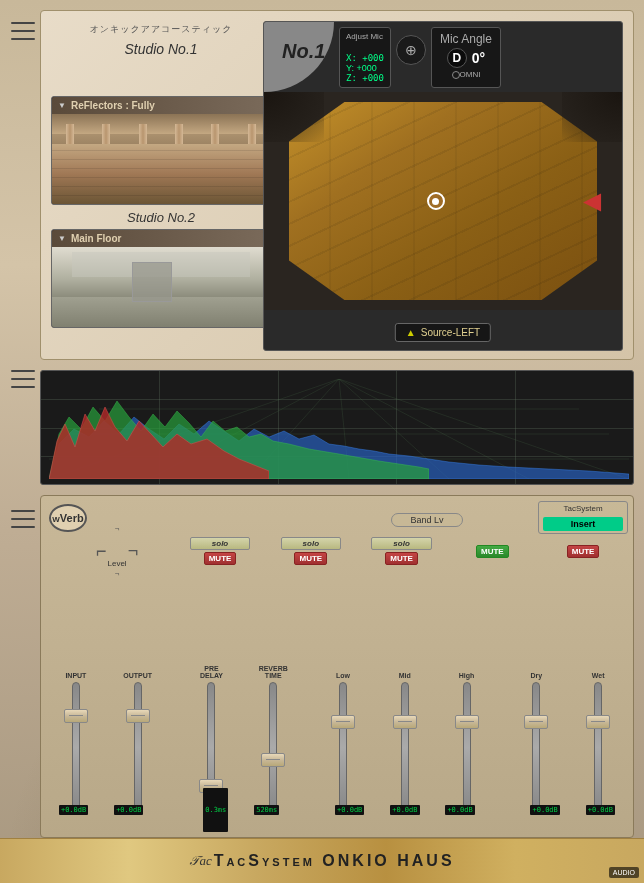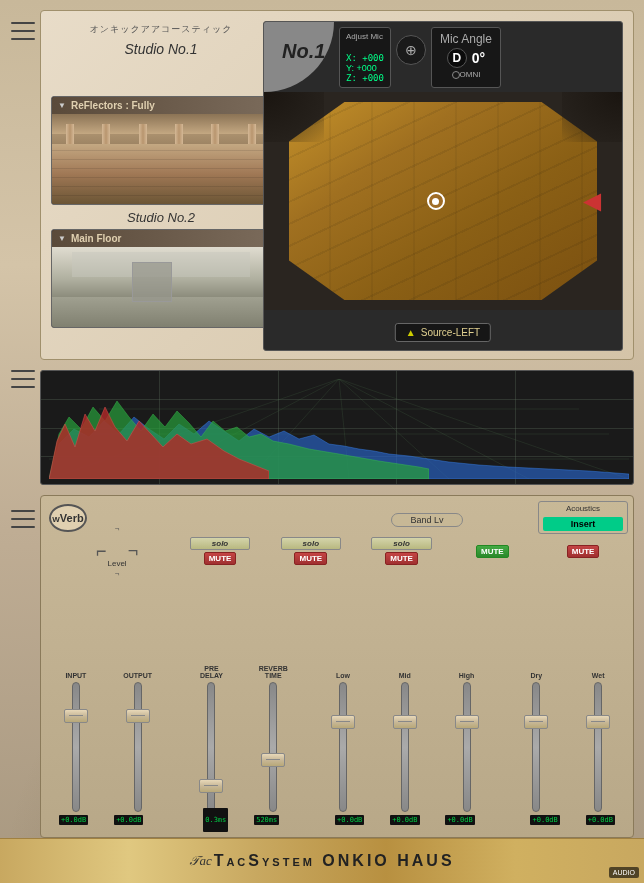--- a/index.html
+++ b/index.html
@@ -794,21 +794,21 @@
     </div>
 
     <div class="band-lv-area">
       <div class="band-lv-box">
         <span style="font-size:9px;color:#333;padding:0 6px;">Band Lv</span>
       </div>
     </div>
 
     <div class="send-mode-area">
       <div class="send-mode-box">
-        <div class="send-mode-label">Acoustics</div>
+        <div class="send-mode-label">TacSystem</div>
         <button class="insert-btn">Insert</button>
       </div>
     </div>
 
     <div style="position:absolute;top:28px;left:55px;right:5px;display:flex;align-items:center;gap:1px;">
 
       <span class="level-brack">⌐</span>
       <div style="display:flex;flex-direction:column;align-items:center;gap:1px;">
         <span style="font-size:8px;color:#555;">¬</span>
         <span style="font-size:8px;color:#333;margin-top:25px;">Level</span>
@@ -915,21 +915,21 @@
           <div class="fader-handle" style="top:25%;left:50%;transform:translateX(-50%);position:absolute;width:24px;height:14px;background:linear-gradient(180deg,#e8d8b8,#c8b898,#b8a878);border:1px solid #888;border-radius:2px;cursor:pointer;"></div>
         </div>
       </div>
 
     </div>
 
     <div style="position:absolute;bottom:5px;left:5px;right:5px;display:flex;justify-content:space-around;align-items:center;">
       <span class="fader-bottom-val" style="font-size:7px;color:#00cc44;background:#111;padding:1px 2px;border-radius:1px;font-family:monospace;">+0.0dB</span>
       <span class="fader-bottom-val" style="font-size:7px;color:#00cc44;background:#111;padding:1px 2px;border-radius:1px;font-family:monospace;">+0.0dB</span>
       <span style="width:8px;"></span>
-      <span class="fader-bottom-val" style="font-size:7px;color:#00cc44;background:#111;padding:8px 2px;border-radius:1px;font-family:monospace;">0.3ms</span>
+      <span class="fader-bottom-val" style="font-size:7px;color:#00cc44;background:#111;padding:18px 2px;border-radius:1px;font-family:monospace;">0.3ms</span>
       <span class="fader-bottom-val" style="font-size:7px;color:#00cc44;background:#111;padding:1px 2px;border-radius:1px;font-family:monospace;">520ms</span>
       <span style="width:4px;"></span>
       <span class="fader-bottom-val" style="font-size:7px;color:#00cc44;background:#111;padding:1px 2px;border-radius:1px;font-family:monospace;">+0.0dB</span>
       <span class="fader-bottom-val" style="font-size:7px;color:#00cc44;background:#111;padding:1px 2px;border-radius:1px;font-family:monospace;">+0.0dB</span>
       <span class="fader-bottom-val" style="font-size:7px;color:#00cc44;background:#111;padding:1px 2px;border-radius:1px;font-family:monospace;">+0.0dB</span>
       <span style="width:4px;"></span>
       <span class="fader-bottom-val" style="font-size:7px;color:#00cc44;background:#111;padding:1px 2px;border-radius:1px;font-family:monospace;">+0.0dB</span>
       <span class="fader-bottom-val" style="font-size:7px;color:#00cc44;background:#111;padding:1px 2px;border-radius:1px;font-family:monospace;">+0.0dB</span>
     </div>
   </div>

